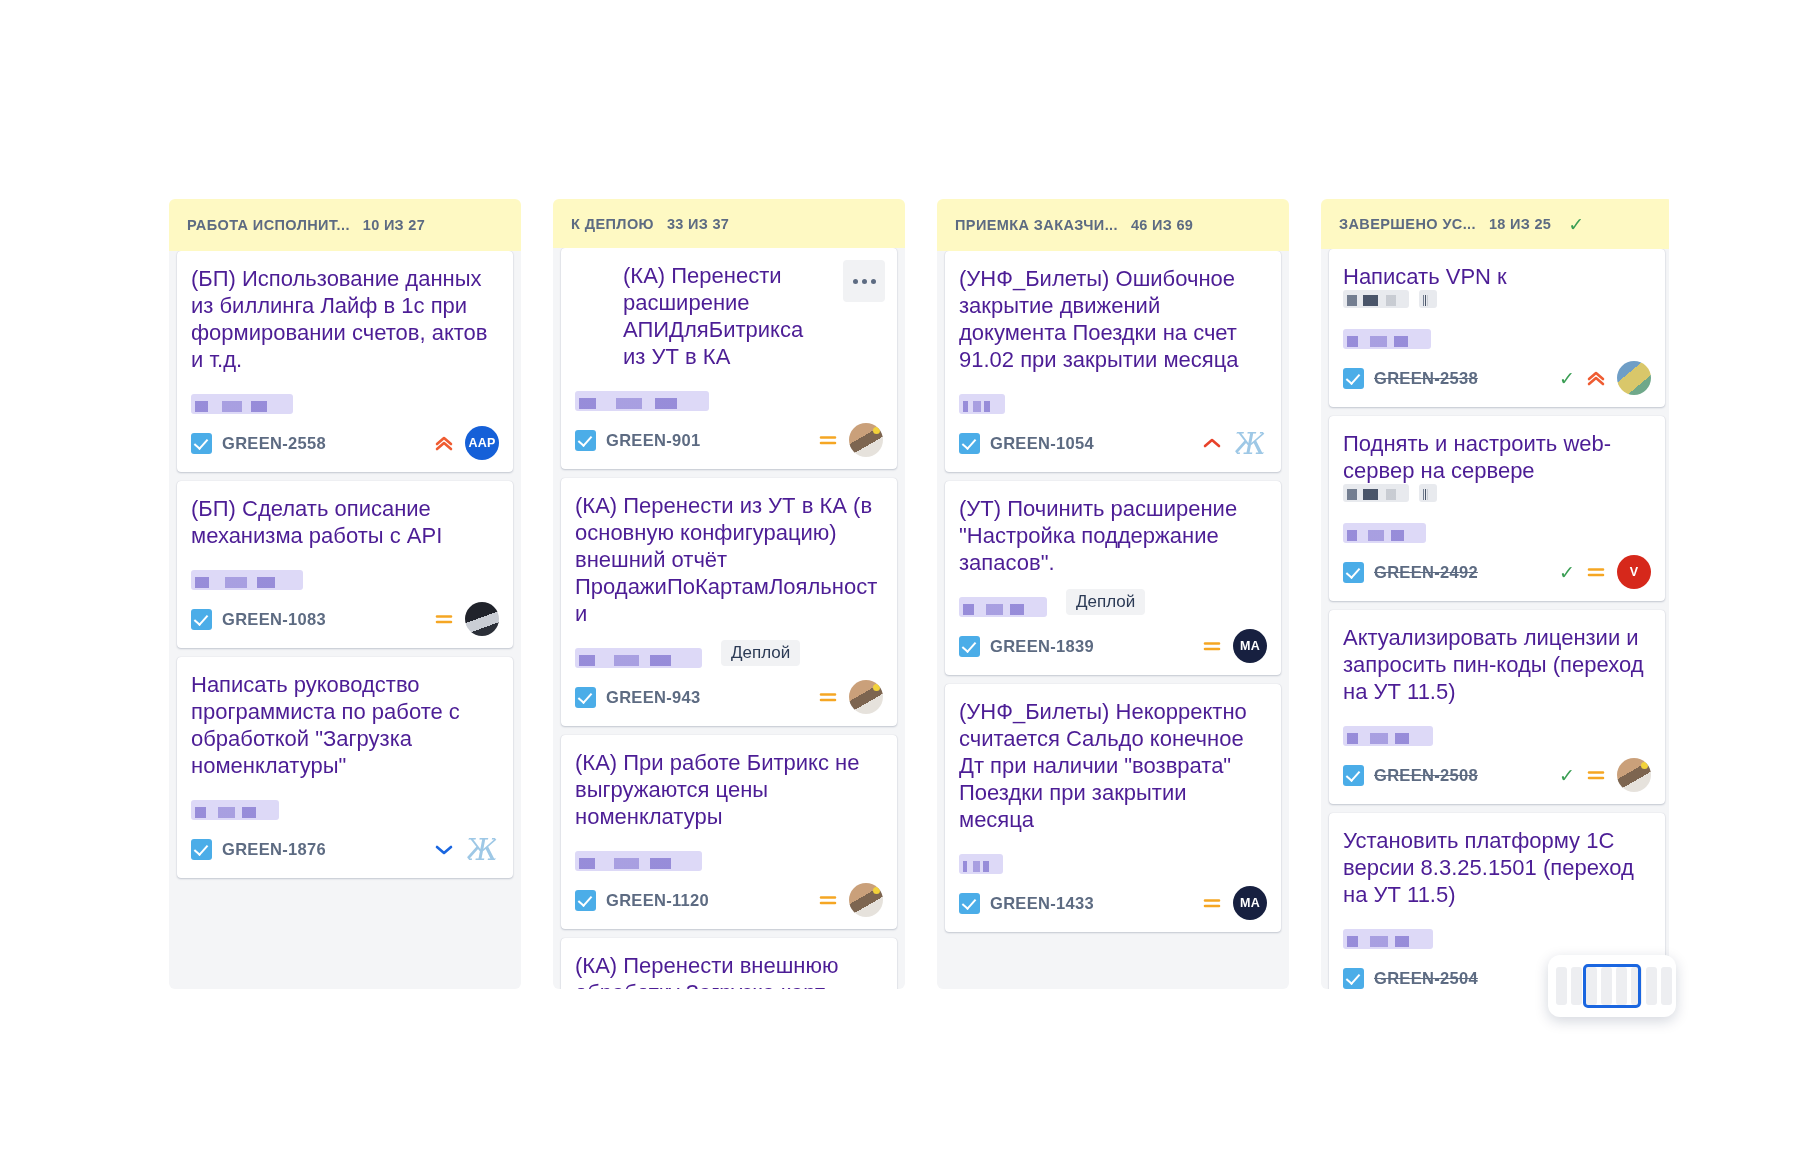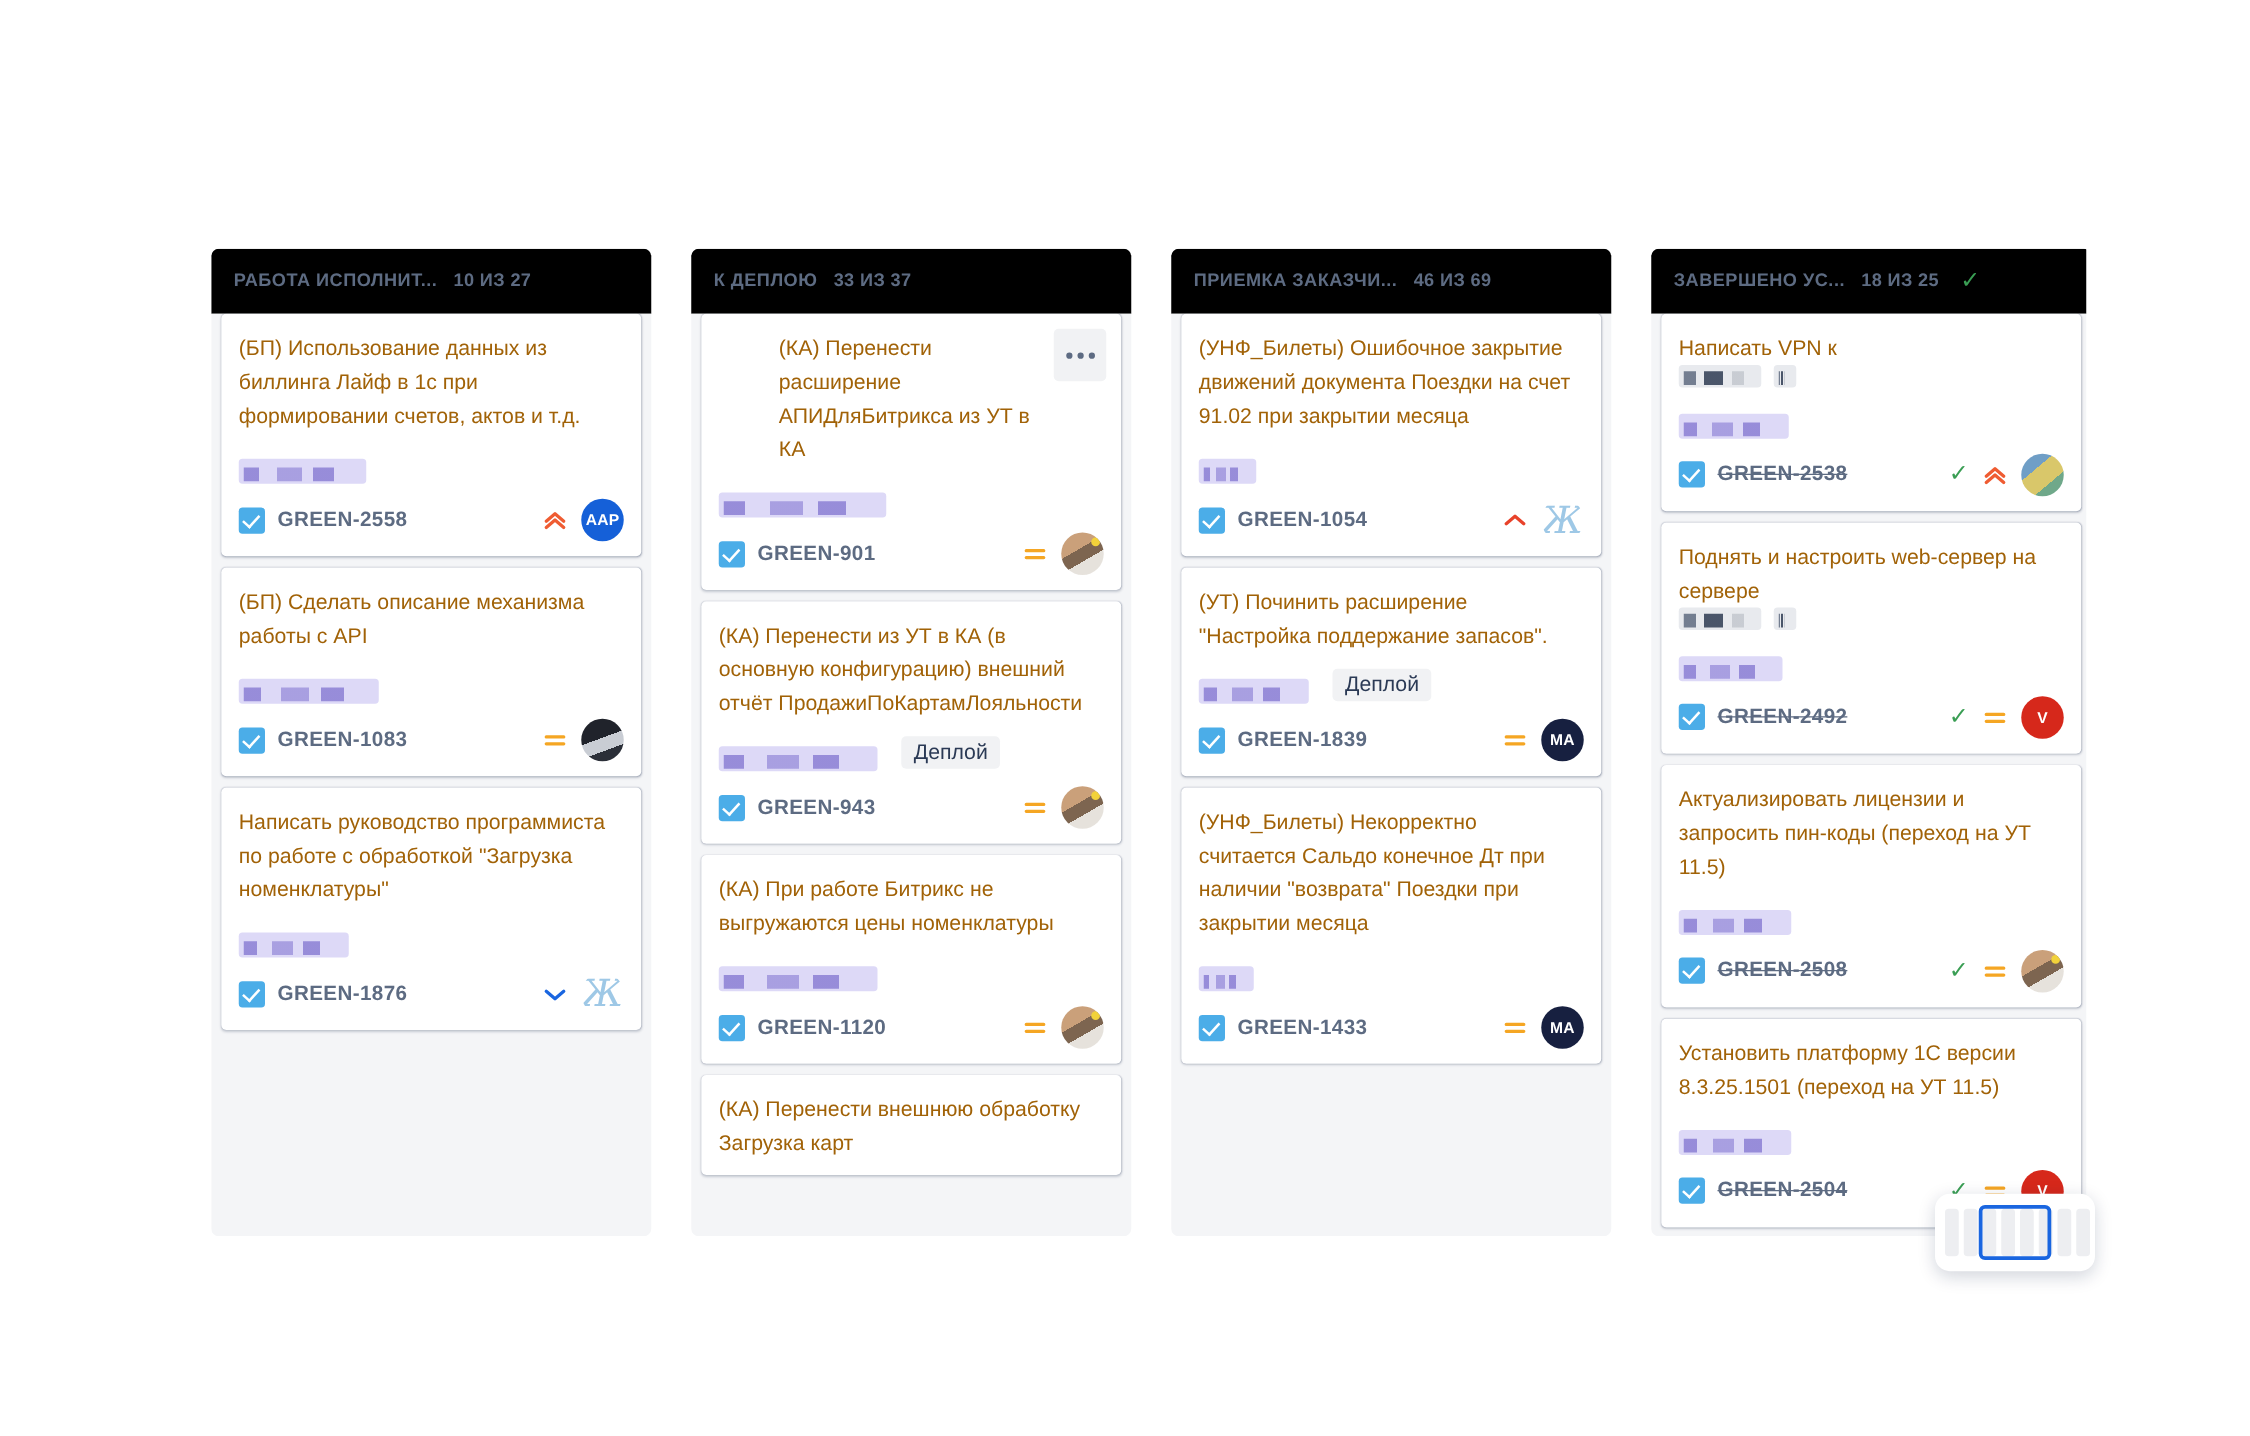--- a/index.html
+++ b/index.html
@@ -30,21 +30,21 @@
     gap: 32px;
     overflow: hidden;
   }
   .column {
     width: 352px;
     flex: 0 0 352px;
     display: flex;
     flex-direction: column;
   }
   .col-header {
-    background: #000000;
+    background: #fef9c3;
     border-radius: 6px 6px 0 0;
     height: 52px;
     display: flex;
     align-items: center;
     padding: 0 18px;
     gap: 13px;
   }
   .col-title {
     font-size: 14.5px;
     font-weight: 700;
@@ -79,23 +79,23 @@
   }
   .card {
     background: #ffffff;
     border-radius: 4px;
     box-shadow: 0 1px 2px rgba(9,30,66,0.20), 0 0 1px rgba(9,30,66,0.18);
     padding: 14px 14px 12px 14px;
     position: relative;
     flex: 0 0 auto;
   }
   .card-title {
-    font-size: 17px;
+    font-size: 22px;
     line-height: 27px;
-    color: #a16207;
+    color: #4c1d95;
     font-weight: 400;
     padding-right: 4px;
     word-wrap: break-word;
   }
   .card-title.has-menu { padding-right: 56px; margin-left: 48px; }
   .menu-btn {
     position: absolute;
     right: 12px; top: 12px;
     width: 42px; height: 42px;
     background: #f1f2f4;

